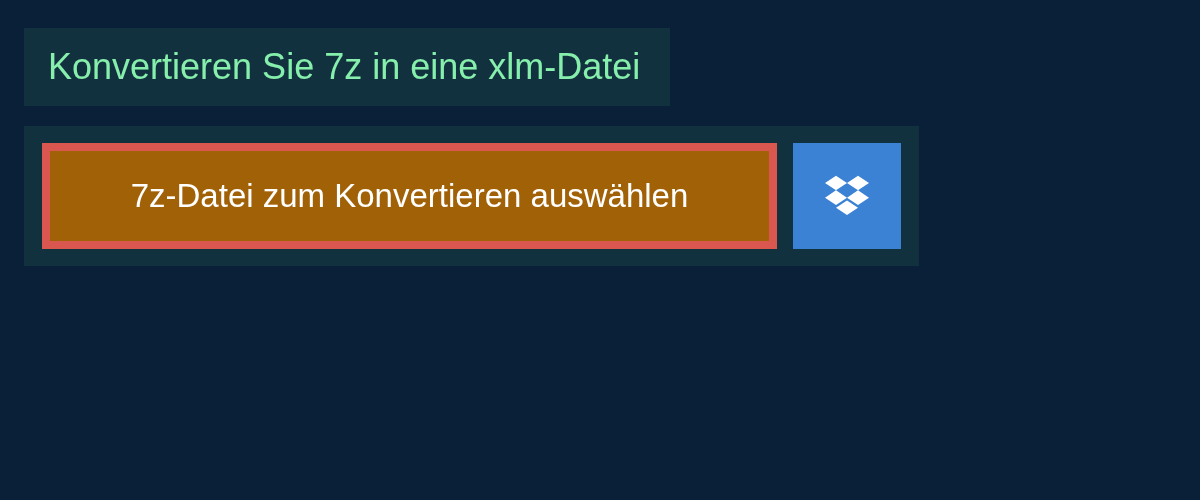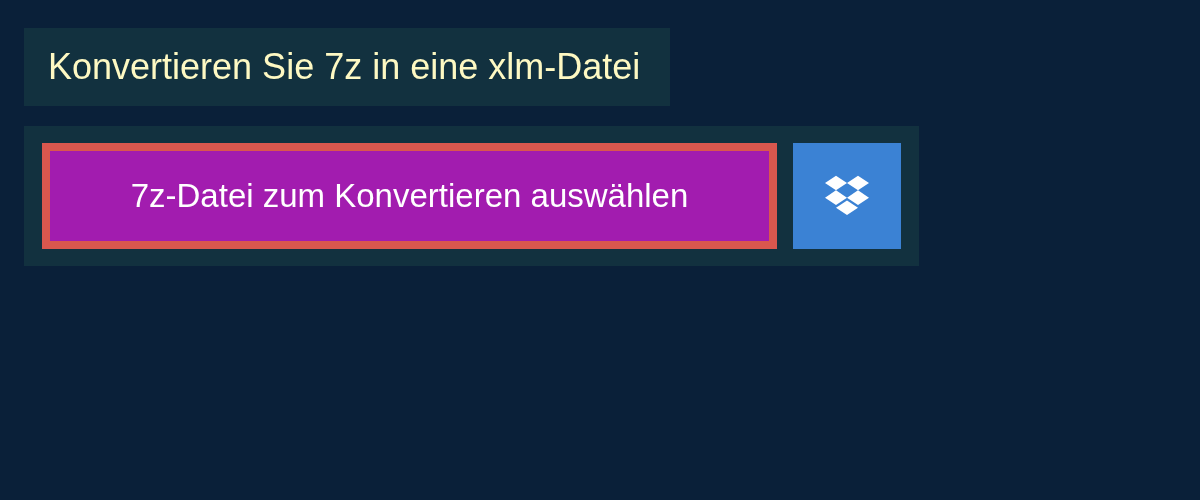--- a/index.html
+++ b/index.html
@@ -16,37 +16,37 @@
       height: 100%;
     }
     .header-bar {
       background: #12313f;
       display: inline-block;
       padding: 18px 30px 18px 24px;
       margin-top: 28px;
       margin-left: 24px;
     }
     .header-text {
-      color: #fef9c3;
+      color: #86efac;
       font-size: 36px;
       font-weight: 300;
     }
     .panel {
       background: #12313f;
       margin-left: 24px;
       margin-top: 20px;
       width: 895px;
       height: 140px;
       position: relative;
       display: flex;
       align-items: center;
       padding: 18px;
     }
     .select-button {
-      background: #a21caf;
+      background: #a16207;
       border: 8px solid #d9574e;
       height: 106px;
       flex: 1;
       display: flex;
       align-items: center;
       justify-content: center;
       cursor: pointer;
     }
     .select-button-text {
       color: #ffffff;

